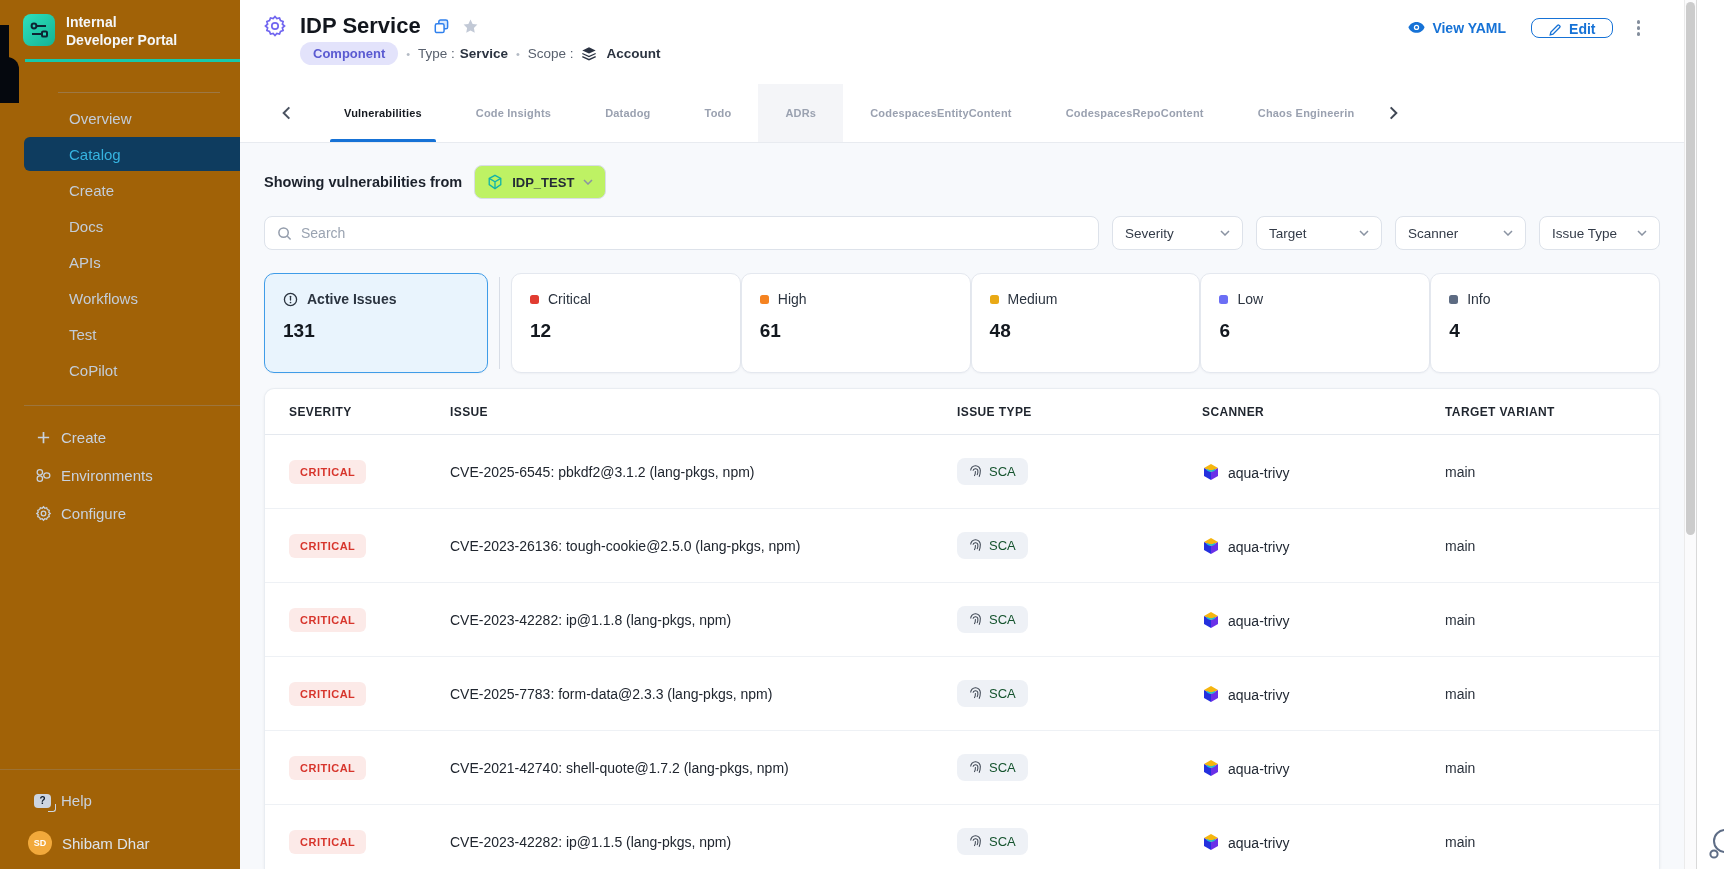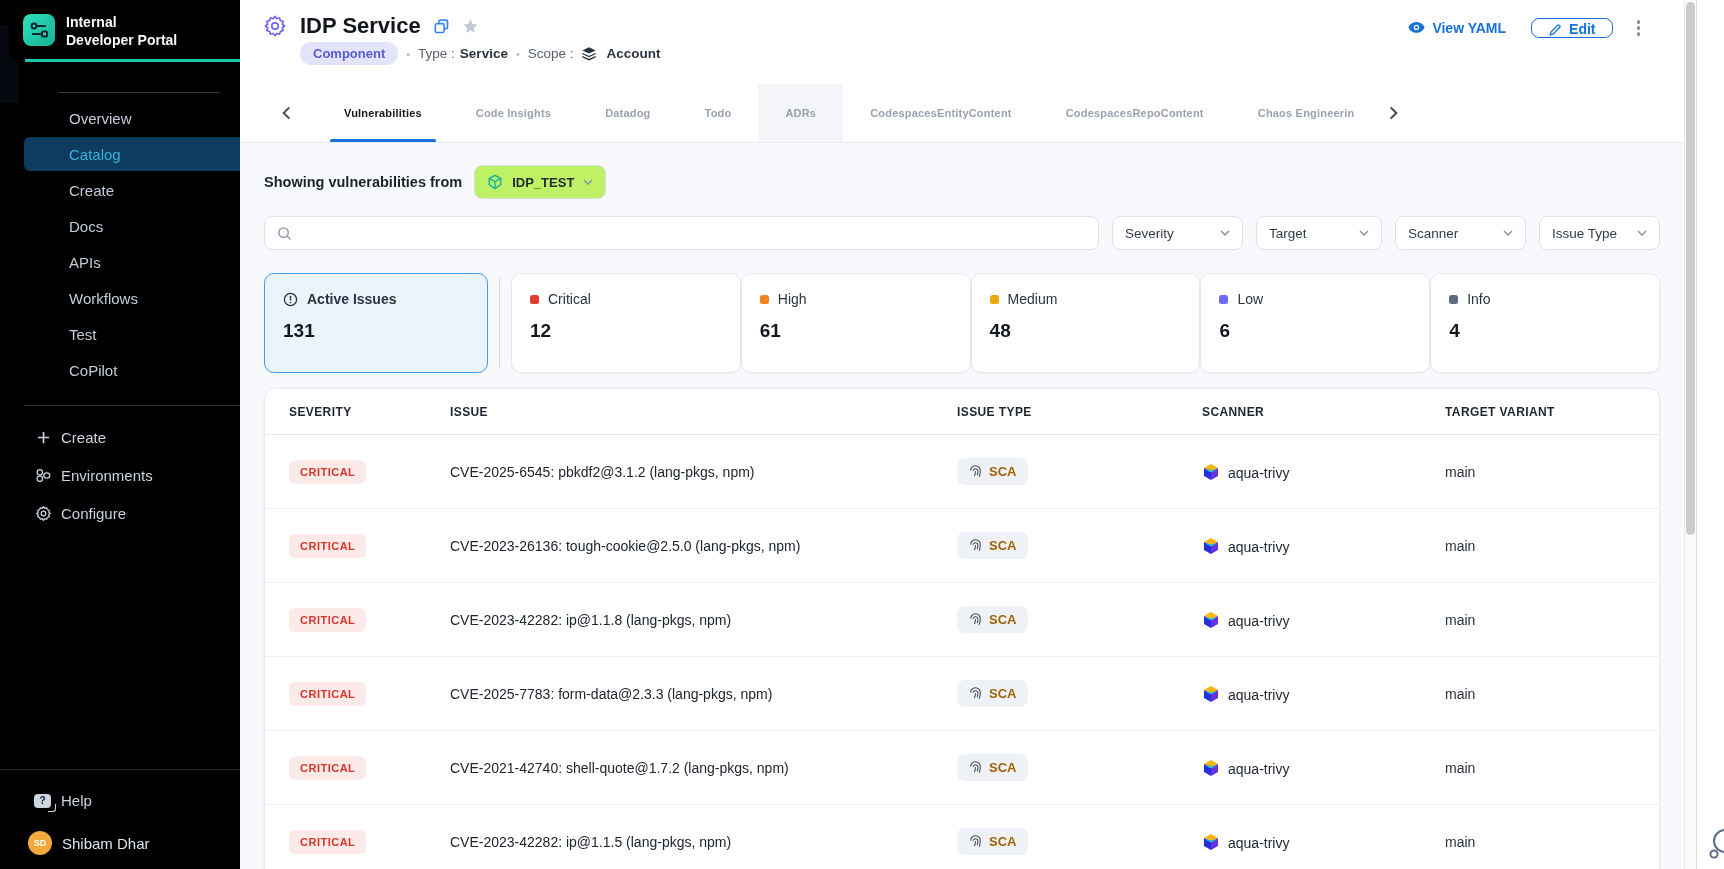--- a/index.html
+++ b/index.html
@@ -4,21 +4,21 @@
 <style>
   * { box-sizing: border-box; margin: 0; padding: 0; }
   html,body { width:1724px; height:869px; overflow:hidden; }
   body {
     font-family: "Liberation Sans", sans-serif;
     background:#ffffff; position:relative; color:#20262f;
   }
   
   .sidebar {
     position:absolute; left:0; top:0; width:277px; height:869px;
-    background:#000000; color:#c3cdd9;
+    background:#a16207; color:#c3cdd9;
   }
   .notch-a { position:absolute; left:0; top:25px; width:9px; height:78px; background:#05080e; z-index:5; }
   .notch-b { position:absolute; left:0; top:57px; width:19px; height:46px; background:#05080e; border-top-right-radius:12px; z-index:5; }
   .brand { display:flex; align-items:flex-start; padding:14px 14px 0 23px; }
   .brand-logo {
     width:32px; height:32px; border-radius:8px; flex:none;
     background:linear-gradient(135deg,#2fe0bd,#14b394);
     display:flex; align-items:center; justify-content:center;
   }
   .brand-name { margin-left:11px; color:#f4f7fa; font-size:14px; font-weight:700; line-height:1.25; width:118px; }
@@ -103,21 +103,21 @@
   .table-card { margin:15px 24px 0; height:481px; background:#fff; border:1px solid #e9edf2; border-bottom:none;
     border-radius:10px 10px 0 0; box-shadow:0 1px 3px rgba(16,24,40,.06); overflow:hidden; }
   .t-head, .t-row { display:grid; grid-template-columns:161px 507px 245px 243px auto; align-items:center; padding-left:24px; }
   .t-head { height:46px; border-bottom:1px solid #e5e9ef; }
   .t-head span { font-size:12px; font-weight:700; letter-spacing:.4px; color:#1f252e; }
   .t-row { height:74px; border-bottom:1px solid #eef1f5; cursor:pointer; background:#fff; }
   .sev-badge { display:inline-block; width:max-content; background:#fceae8; color:#d7352c; font-size:11px; font-weight:700;
     letter-spacing:.5px; padding:6px 11px; border-radius:6px; }
   .issue-text { font-size:14px; font-weight:500; color:#20262f; }
   .type-pill { display:inline-flex; width:max-content; align-items:center; gap:7px; background:#eef1f6; border-radius:8px;
-    padding:6px 12px; font-size:13px; font-weight:700; color:#a16207; }
+    padding:6px 12px; font-size:13px; font-weight:400; color:#14532d; }
   .scanner-cell { display:flex; align-items:flex-end; gap:8px; font-size:14px; color:#232a35; }
   .variant-cell { font-size:14px; color:#2a313c; }
 
   
   .scrollbar { position:absolute; top:0; bottom:0; right:27px; width:13px; background:#fbfbfc;
     border-left:1px solid #ebebeb; border-right:1px solid #d9d9d9; }
   .scroll-thumb { position:absolute; top:2px; left:1px; width:9px; height:533px; border-radius:4.5px; background:#cccccc; }
   .gutter { position:absolute; top:0; right:0; width:27px; height:100%; background:#fff; }
   .support { position:absolute; right:-17px; bottom:8px; width:34px; height:34px; }
 </style>
@@ -307,20 +307,21 @@
         </svg>
     </div>
   </div>
 
   <div class="search-row">
     <div class="search-box">
       <svg width="15" height="15" viewBox="0 0 16 16" fill="none" stroke="#939cab" stroke-width="1.6">
         <circle cx="7" cy="7" r="5"></circle>
           <path d="M11 11l3.5 3.5"></path>
       </svg>
+      <input placeholder="Search" style="">
     </div>
     <div class="filter-select w1">
       <span>Severity</span>
       <svg width="10" height="6" viewBox="0 0 10 6" fill="none" stroke="#8a93a2" stroke-width="1.5">
           <path d="M1 1l4 4 4-4"></path>
         </svg>
     </div>
     <div class="filter-select w2">
       <span>Target</span>
       <svg width="10" height="6" viewBox="0 0 10 6" fill="none" stroke="#8a93a2" stroke-width="1.5">

